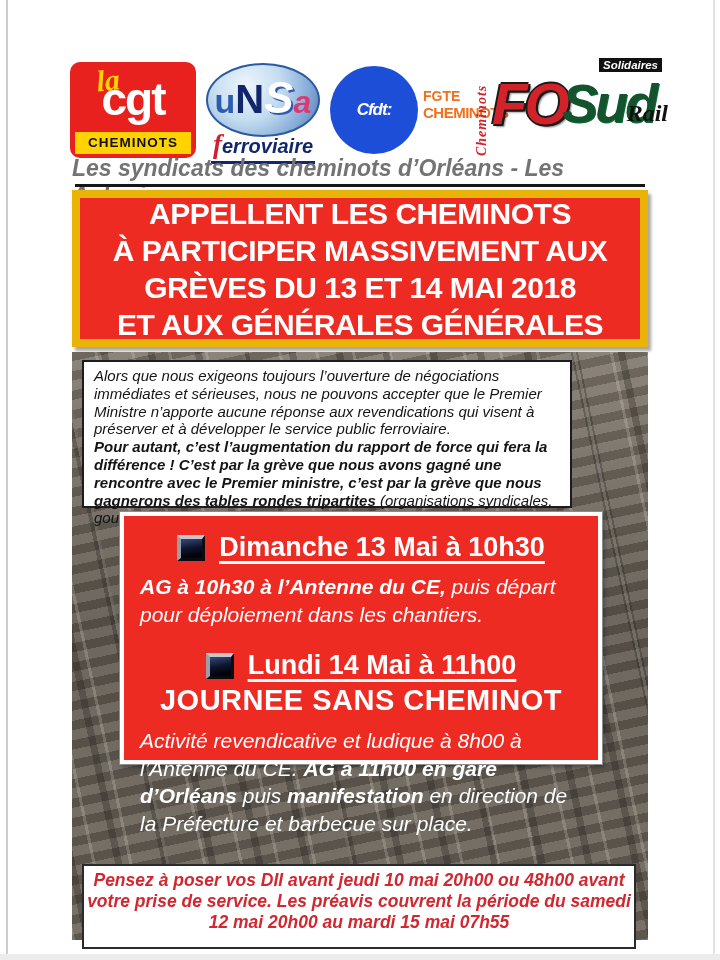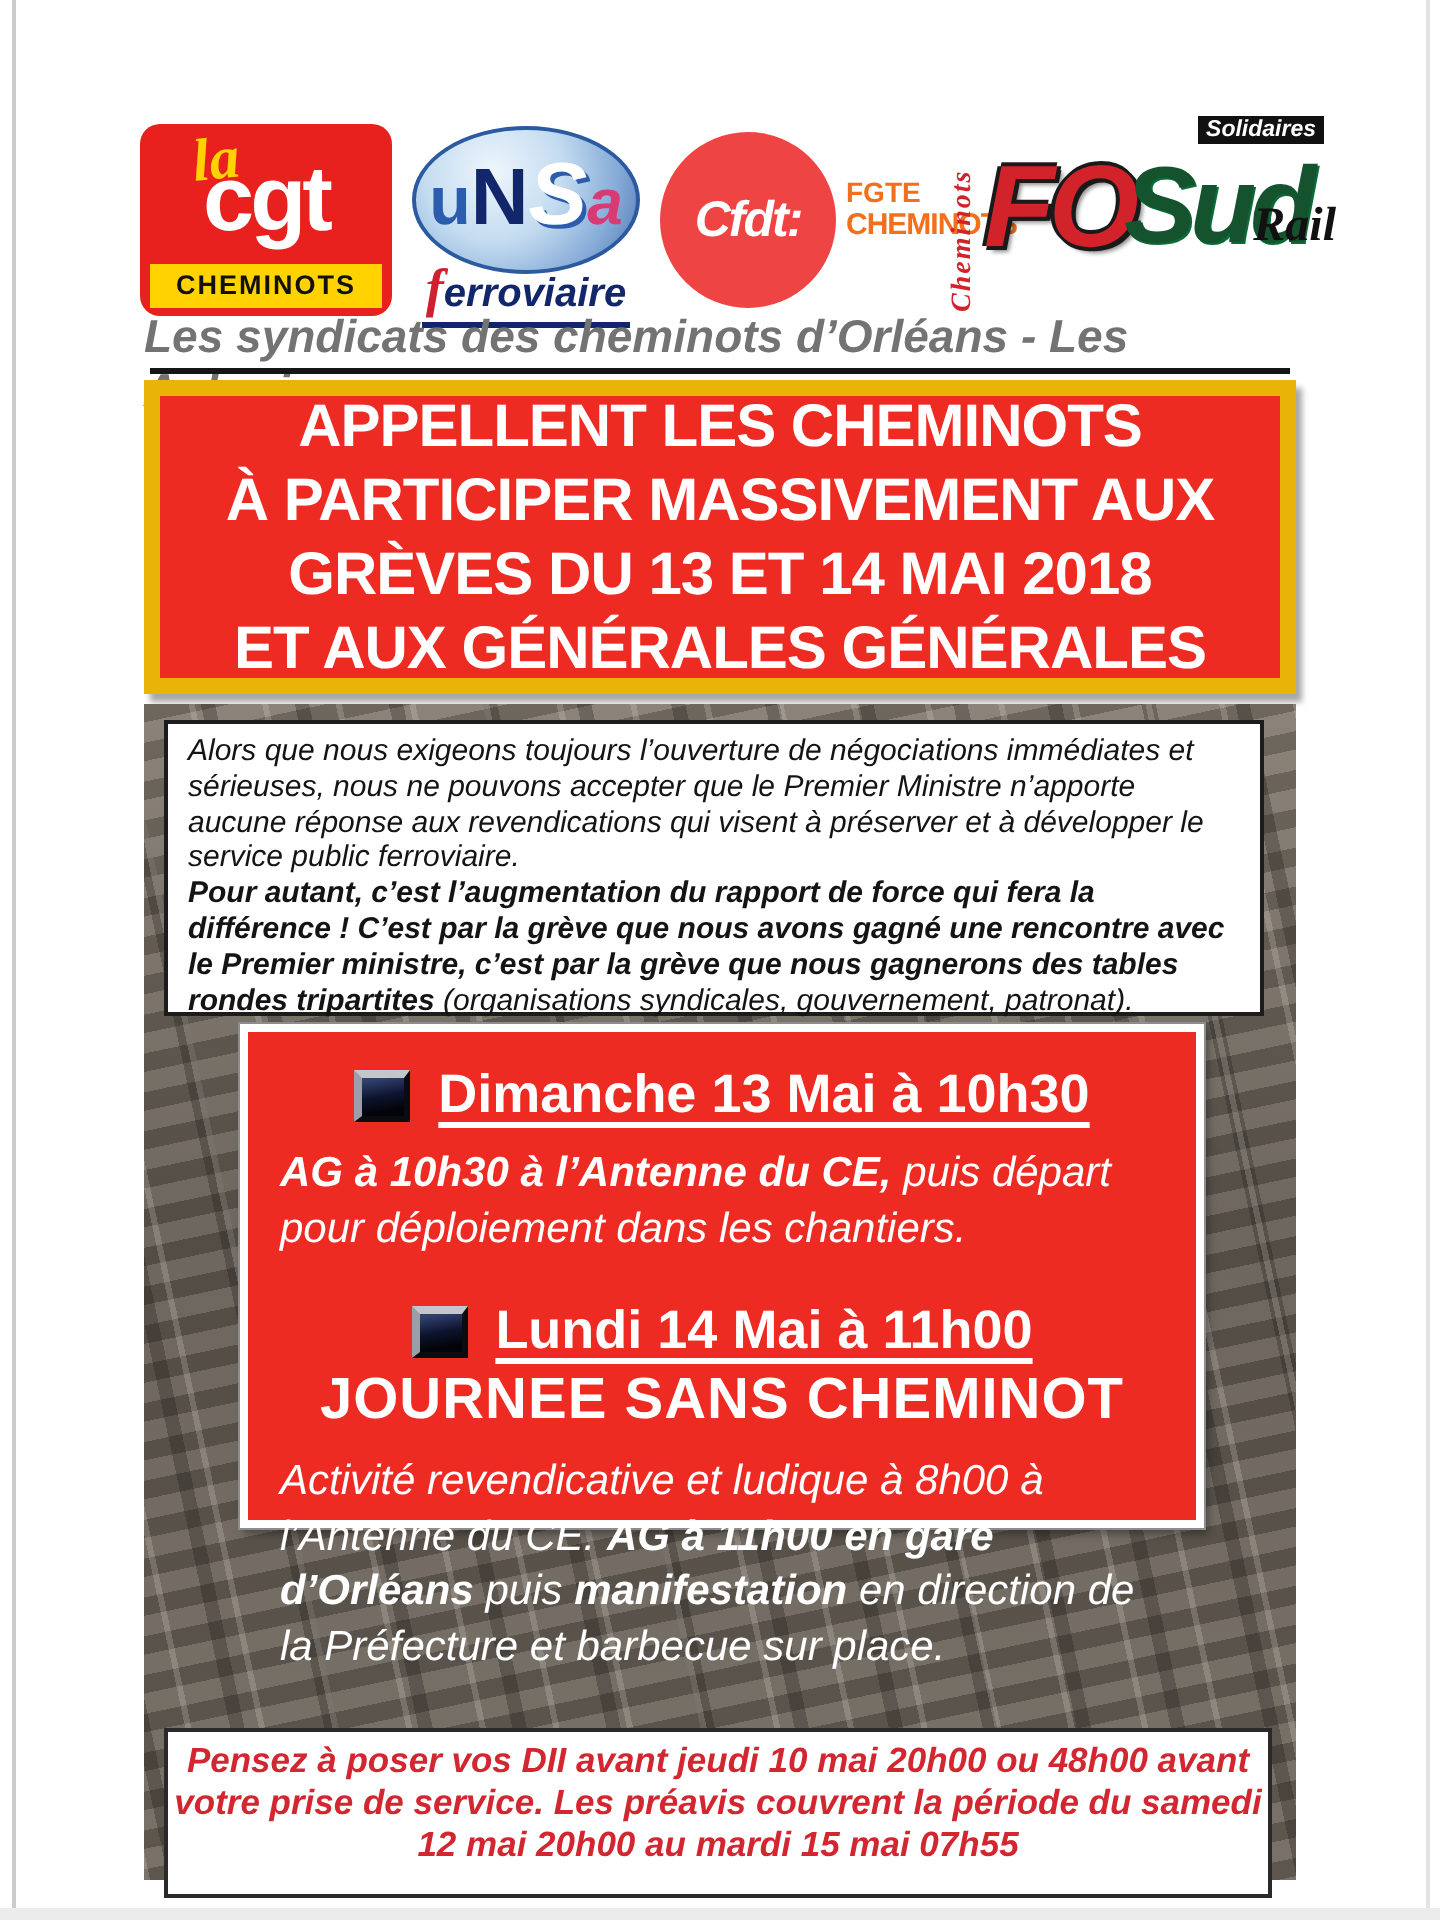--- a/index.html
+++ b/index.html
@@ -42,22 +42,22 @@
   .unsa-a { font-size:32px; font-style:italic; color:#d93a74; }
   .unsa-sub-wrap { text-align:center; margin-top:-8px; }
   .unsa-sub { display:inline-block; font-style:italic; font-weight:700; font-size:20px;
     color:#12276b; border-bottom:3px solid #12276b; padding:0 2px 1px; }
   .unsa-f { font-family:"Liberation Serif", serif; font-style:italic; font-weight:700;
     font-size:27px; color:#d01f2f; }
 
   
   .logo-cfdt { left:330px; top:66px; width:146px; height:92px; }
   .cfdt-circle { position:absolute; left:0; top:0; width:88px; height:88px; border-radius:50%;
-    background:#ef4444; color:#fff; display:flex; align-items:center; justify-content:center;
-    font-weight:800; font-style:italic; font-size:25px; letter-spacing:-1px; }
+    background:#1d4ed8; color:#fff; display:flex; align-items:center; justify-content:center;
+    font-weight:800; font-style:italic; font-size:17px; letter-spacing:-1px; }
   .cfdt-top { position:absolute; left:93px; top:22px; font-size:14px; font-weight:700; color:#f2701d; }
   .cfdt-bottom { position:absolute; left:93px; top:38px; font-size:15px; font-weight:800;
     color:#f2701d; letter-spacing:-0.5px; }
 
   
   .logo-fo { left:474px; top:64px; width:100px; height:94px; }
   .fo-vertical { position:absolute; left:0; top:2px; height:90px;
     writing-mode:vertical-rl; transform:rotate(180deg);
     font-family:"Liberation Serif", serif; font-style:italic; font-weight:700;
     font-size:14px; color:#d2232a; letter-spacing:1px; }
@@ -93,21 +93,21 @@
   .photo { position:absolute; left:72px; top:352px; width:576px; height:588px;
     background-color:#6e675f;
     background-image:
       repeating-linear-gradient(78deg, rgba(235,230,220,0.20) 0px, rgba(235,230,220,0.20) 3px, rgba(0,0,0,0) 3px, rgba(0,0,0,0) 36px),
       repeating-linear-gradient(78deg, rgba(25,22,18,0.28) 12px, rgba(25,22,18,0.28) 19px, rgba(0,0,0,0) 19px, rgba(0,0,0,0) 58px),
       repeating-linear-gradient(168deg, rgba(0,0,0,0.16) 0px, rgba(0,0,0,0.16) 9px, rgba(255,255,255,0.07) 9px, rgba(255,255,255,0.07) 19px),
       linear-gradient(180deg, #837b70 0%, #625b52 45%, #6f675d 100%);
   }
 
   
-  .intro-box { position:absolute; left:10px; top:8px; width:550px; height:148px;
+  .intro-box { position:absolute; left:10px; top:8px; width:490px; height:148px;
     background:#ffffff; border:2px solid #1c1c1c; padding:5px 10px 20px;
     font-size:15px; font-style:italic; line-height:17.8px; color:#141414; }
   .intro-bold { font-weight:700; }
 
   
   .events-box { position:absolute; left:48px; top:160px; width:482px; height:252px;
     background:#ee2b23; border:4px solid #ffffff;
     box-shadow:0 0 0 1px #8d8d8d, 2px 3px 4px rgba(0,0,0,0.35);
     padding-top:16px; color:#ffffff; }
   .event-heading { display:flex; align-items:center; justify-content:center; gap:14px; }

